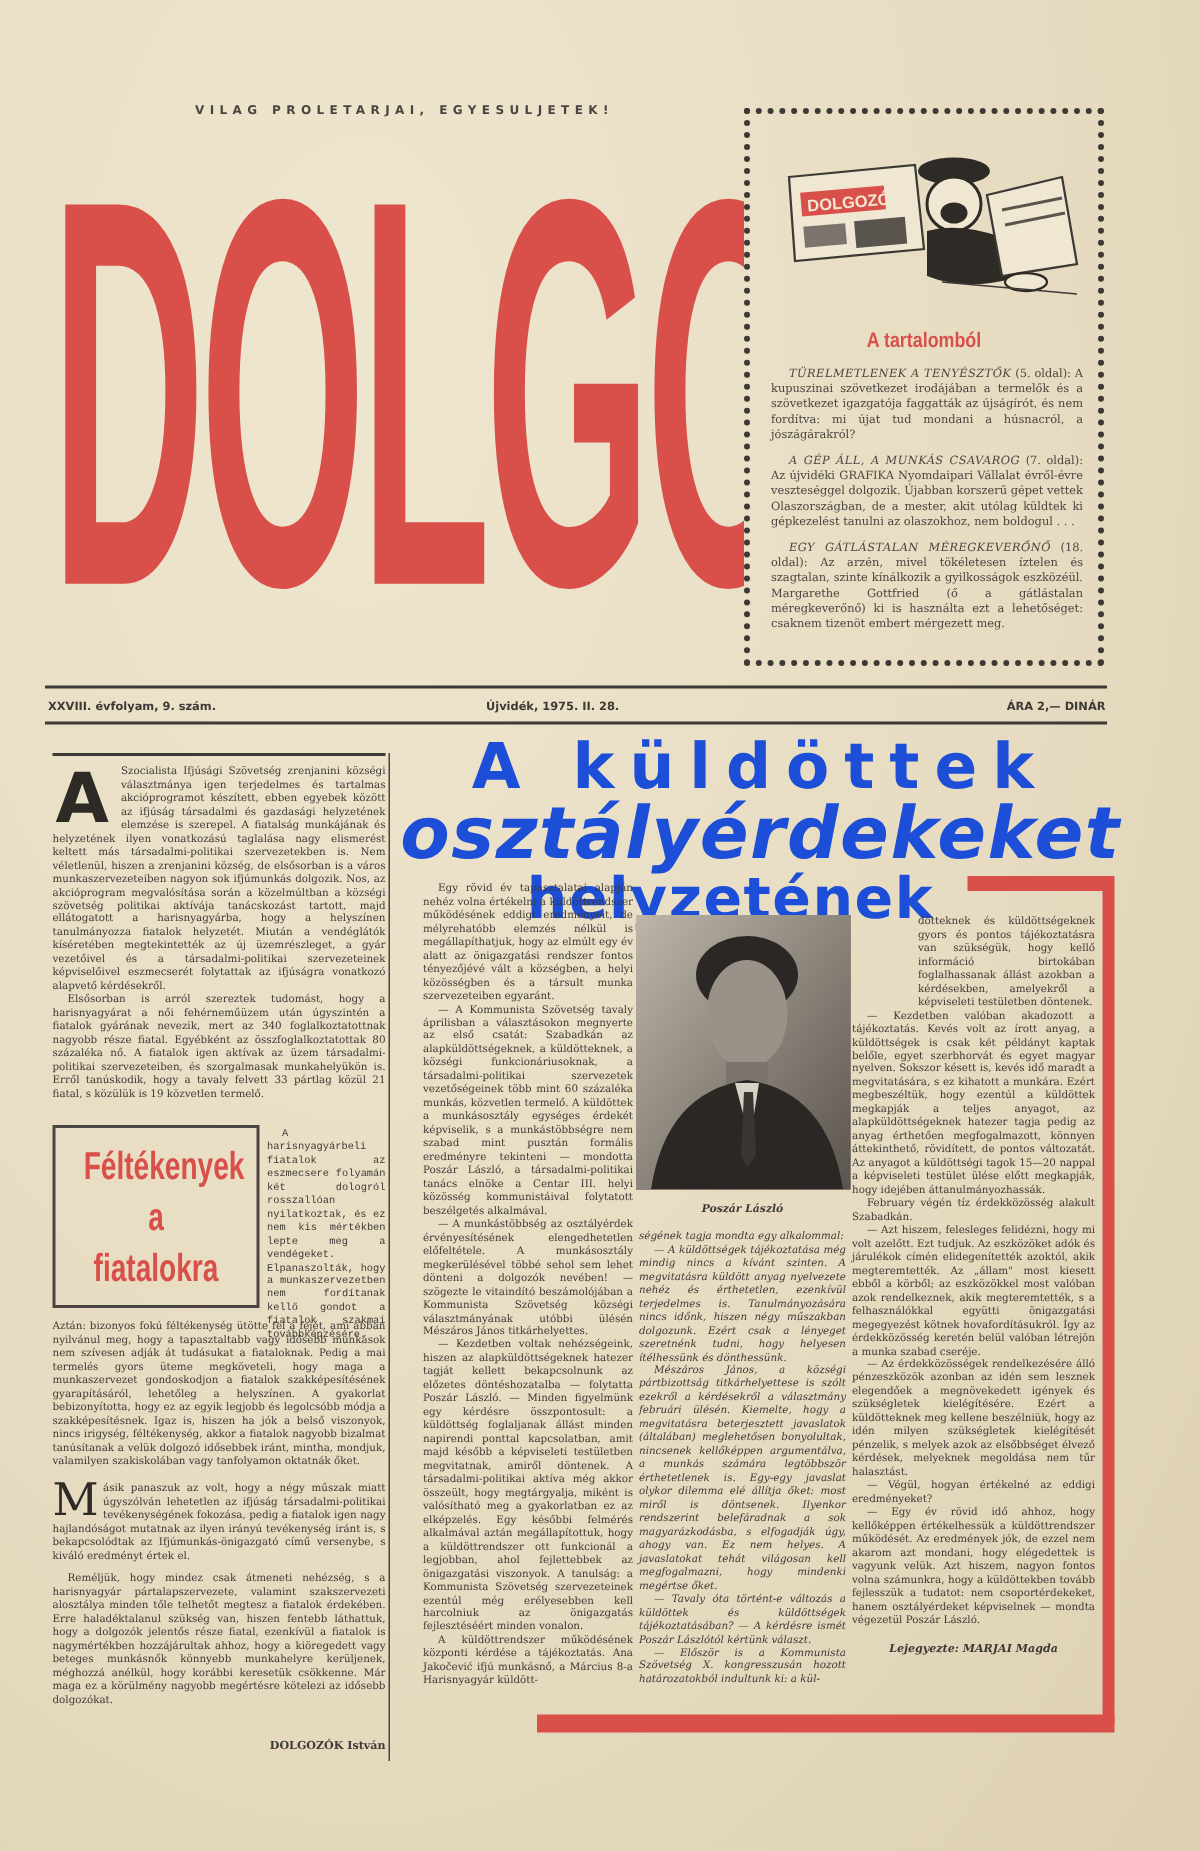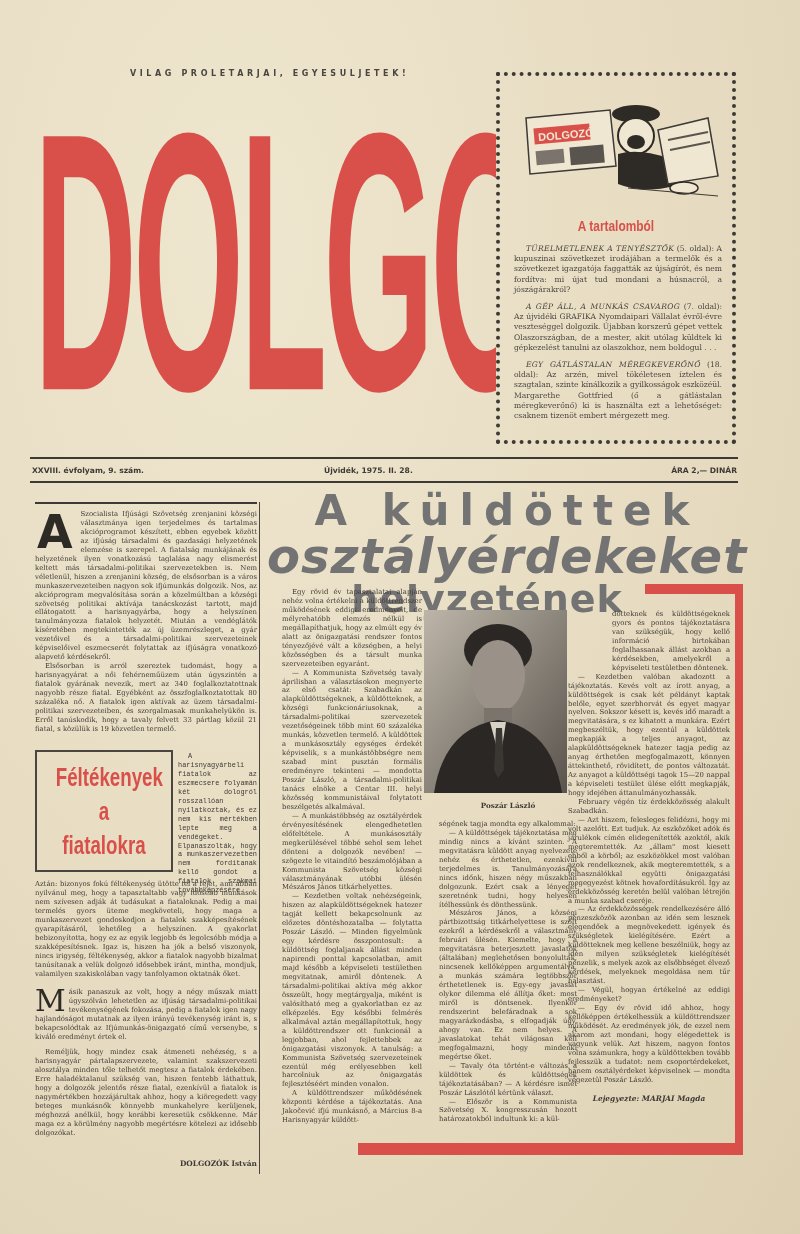--- a/index.html
+++ b/index.html
@@ -22,21 +22,21 @@
     border:4px dotted #3d3935; box-sizing:border-box;
   }
   .cartoon { left:18px; top:20px; width:205px; height:105px; }
   .contents-title { left:0; width:100%; top:142px; text-align:center; font-family:"Liberation Sans", sans-serif; font-weight:bold; font-size:14px; color:#d9504a; transform:scaleX(0.85); }
   .contents-list { left:14px; top:168px; width:208px; font-size:7.6px; line-height:10.2px; text-align:justify; color:#4a4540; }
   .contents-list p { margin:0 0 7px 0; text-indent:12px; }
   .contents-list .hl { font-style:italic; font-weight:normal; letter-spacing:0.3px; }
   .rule { height:2px; background:#3d3935; }
   .issue-bar { left:32px; top:466px; width:705px; font-family:"DejaVu Sans", sans-serif; font-weight:bold; font-size:7.6px; color:#3d3935; }
   .issue-bar span { position:absolute; top:0; white-space:nowrap; }
-  .headline { left:262px; top:490px; width:490px; font-family:"DejaVu Sans", sans-serif; font-weight:bold; color:#737373; text-align:center; line-height:1; }
+  .headline { left:262px; top:490px; width:490px; font-family:"DejaVu Sans", sans-serif; font-weight:bold; color:#1d4ed8; text-align:center; line-height:1; }
   .headline .l1 { font-size:42px; letter-spacing:10px; }
   .headline .l2 { font-size:48px; letter-spacing:1px; margin-top:0px;font-style:italic; }
   .headline .l3 { font-size:38px; letter-spacing:1px; }
   .col { font-size:6.9px; line-height:8.95px; text-align:justify; color:#3e3a36; }
   .col p { margin:0; text-indent:10px; }
   .dropcap { float:left; font-family:"DejaVu Sans", sans-serif; font-weight:bold; font-size:46px; line-height:40px; margin:2px 8px 0 2px; color:#2e2a26; }
   .dropcap2 { float:left; font-family:"DejaVu Serif", serif; font-size:30px; line-height:26px; margin:0 3px 0 0; color:#2e2a26; }
   .red-box { left:35px; top:750px; width:138px; height:122px; border:2px solid #4a4540; box-sizing:border-box; }
   .red-box-text { position:absolute; left:0; top:8px; width:100%; text-align:center; font-family:"Liberation Sans", sans-serif; font-weight:bold; font-size:26px; line-height:34px; color:#d9504a; transform:scaleX(0.72); transform-origin:50% 0; }
   .photo { left:424px; top:610px; width:143px; height:183px; background:linear-gradient(135deg,#6a6560 0%,#3d3935 40%,#2a2724 100%); overflow:hidden; }
@@ -148,21 +148,21 @@
       </defs>
     <ellipse cx="74" cy="40" rx="34" ry="26" fill="#2a2724"></ellipse>
     <ellipse cx="74" cy="66" rx="27" ry="36" fill="#9a9288"></ellipse>
     <rect x="60" y="98" width="28" height="16" fill="#7a746c"></rect>
     <path d="M10,183 Q20,118 74,110 Q128,118 138,183 Z" fill="#2a2724"></path>
     <polygon points="66,112 82,112 76,150" fill="#d8d2c6"></polygon>
     <polygon points="72,118 78,118 80,160 74,168 70,160" fill="#3a3632"></polygon>
   </svg>
 </div>
 
-<div class="abs col" style="left:439px;top:802px;width:138px;">
+<div class="abs col" style="left:426px;top:802px;width:138px;font-style:italic;">
   <div style="text-align:center;font-weight:bold;font-size:7.2px;margin-bottom:9px;">Poszár László</div>
   <p style="text-indent:0;">ségének tagja mondta egy alkalommal:</p>
   <p>— A küldöttségek tájékoztatása még mindig nincs a kívánt szinten. A megvitatásra küldött anyag nyelvezete nehéz és érthetetlen, ezenkívül terjedelmes is. Tanulmányozására nincs időnk, hiszen négy műszakban dolgozunk. Ezért csak a lényeget szeretnénk tudni, hogy helyesen ítélhessünk és dönthessünk.</p>
   <p>Mészáros János, a községi pártbizottság titkárhelyettese is szólt ezekről a kérdésekről a választmány februári ülésén. Kiemelte, hogy a megvitatásra beterjesztett javaslatok (általában) meglehetősen bonyolultak, nincsenek kellőképpen argumentálva, a munkás számára legtöbbször érthetetlenek is. Egy-egy javaslat olykor dilemma elé állítja őket: most miről is döntsenek. Ilyenkor rendszerint belefáradnak a sok magyarázkodásba, s elfogadják úgy, ahogy van. Ez nem helyes. A javaslatokat tehát világosan kell megfogalmazni, hogy mindenki megértse őket.</p>
   <p>— Tavaly óta történt-e változás a küldöttek és küldöttségek tájékoztatásában? — A kérdésre ismét Poszár Lászlótól kértünk választ.</p>
   <p>— Először is a Kommunista Szövetség X. kongresszusán hozott határozatokból indultunk ki: a kül-</p>
 </div>
 
 <div class="abs col" style="left:568px;top:610px;width:162px;">
   <p style="text-indent:0;margin-left:44px;">dötteknek és küldöttségeknek gyors és pontos tájékoztatásra van szükségük, hogy kellő információ birtokában foglalhassanak állást azokban a kérdésekben, amelyekről a képviseleti testületben döntenek.</p>

